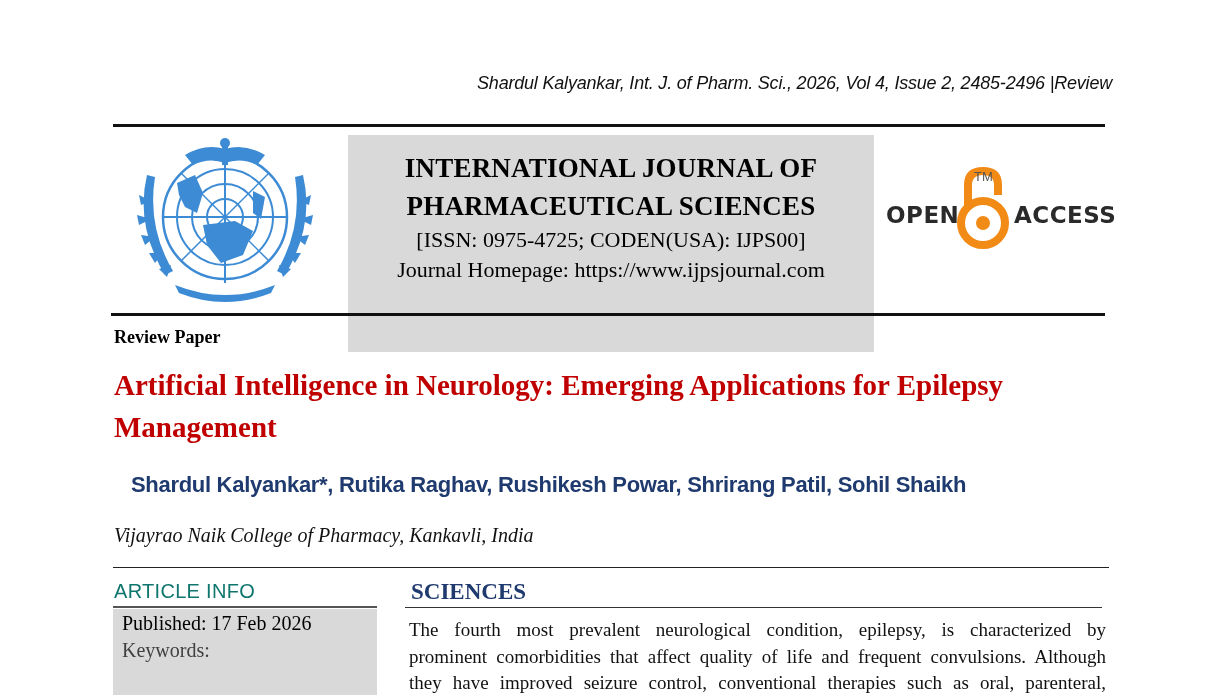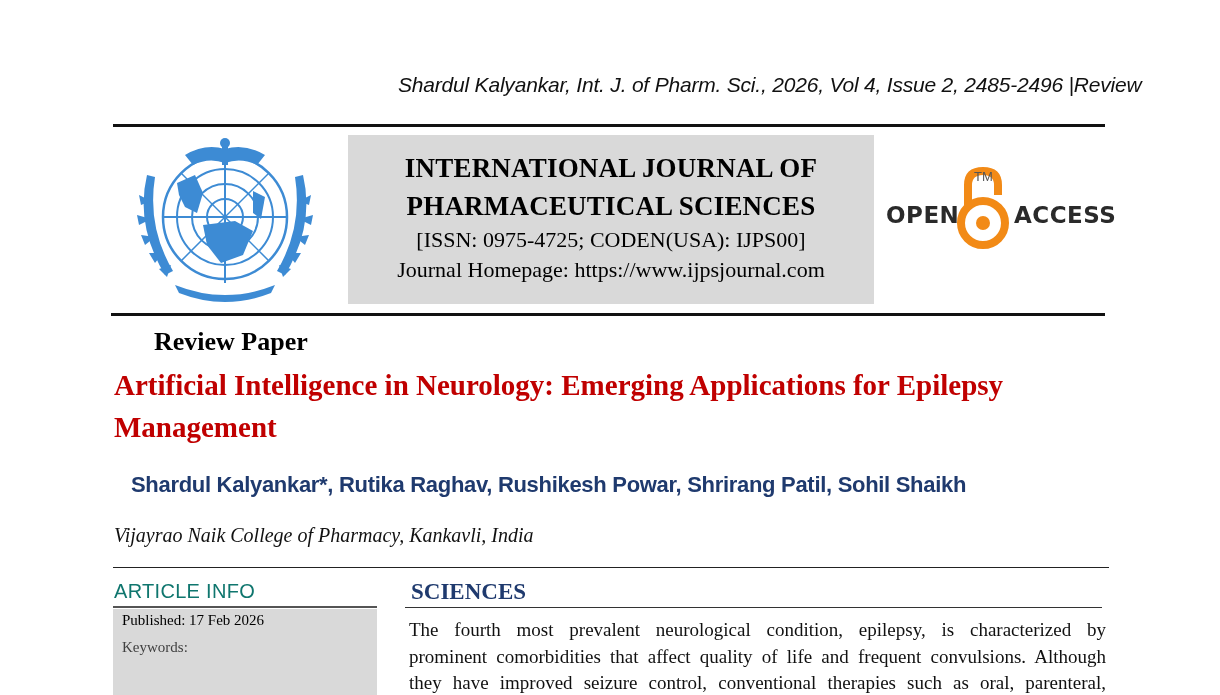--- a/index.html
+++ b/index.html
@@ -1,47 +1,47 @@
 <!DOCTYPE html>
 <html><head>
 <meta charset="utf-8">
 <style>
   html, body { margin: 0; padding: 0; background: #ffffff; }
   body { width: 1220px; height: 695px; position: relative; overflow: hidden; font-family: "Liberation Serif", serif; color: #000; }
   .abs { position: absolute; }
 
-  .running-header { left: 398px; top: 73px; width: 714px; text-align: right; font-family: "Liberation Sans", sans-serif; font-style: italic; font-size: 21px; color: #111; white-space: nowrap; letter-spacing: -0.2px; }
+  .running-header { left: 398px; top: 73px; width: 714px; text-align: right; font-family: "Liberation Sans", sans-serif; font-style: italic; font-size: 18px; color: #111; white-space: nowrap; letter-spacing: -0.2px; }
 
   .rule-top { left: 113px; top: 124px; width: 992px; height: 3px; background: #111; }
   .rule-bottom { left: 111px; top: 313px; width: 994px; height: 3px; background: #111; }
 
   .logo-left { left: 125px; top: 135px; width: 200px; height: 172px; }
 
-  .journal-box { left: 348px; top: 135px; width: 526px; height: 169px; background: #d9d9d9; text-align: center; }
+  .journal-box { left: 348px; top: 135px; width: 526px; height: 217px; background: #d9d9d9; text-align: center; }
   .journal-title { font-weight: bold; font-size: 27px; line-height: 38px; margin-top: 14px; letter-spacing: 0.2px; }
   .journal-issn { font-size: 22px; line-height: 30px; }
   .journal-home { font-size: 22px; line-height: 30px; }
 
   .oa-logo { left: 880px; top: 165px; width: 230px; height: 90px; }
   .oa-text { position: absolute; top: 37px; font-family: "DejaVu Sans", sans-serif; font-weight: bold; font-size: 23px; color: #2a2a2a; letter-spacing: 0.5px; }
   .oa-open { left: 6px; }
   .oa-access { left: 134px; }
   .oa-tm { position: absolute; left: 94px; top: 4px; font-family: "Liberation Sans", sans-serif; font-size: 13px; color: #555; }
 
-  .review-label { left: 114px; top: 327px; font-weight: bold; font-size: 26px; margin-left: 40px; }
+  .review-label { left: 114px; top: 327px; font-weight: bold; font-size: 18px; }
   .article-title { left: 114px; top: 364px; width: 1000px; font-weight: bold; font-size: 29px; line-height: 42px; color: #c00000; }
   .authors { left: 131px; top: 472px; font-family: Liberation Sans, sans-serif; font-weight: bold; font-size: 22px; color: #1f3a6e; white-space: nowrap; letter-spacing: -0.3px; }
   .affiliation { left: 114px; top: 524px; font-style: italic; font-size: 20px; color: #111; }
 
   .rule-info { left: 113px; top: 567px; width: 996px; height: 1px; background: #222; }
 
   .article-info-heading { left: 114px; top: 580px; font-family: "Liberation Sans", sans-serif; font-size: 20px; color: #0f766e; letter-spacing: 0.3px; }
   .rule-article-info { left: 113px; top: 606px; width: 264px; height: 2px; background: #555; }
   .info-box { left: 113px; top: 609px; width: 264px; height: 86px; background: #d9d9d9; }
-  .info-line { position: absolute; left: 9px; font-size: 15px; white-space: nowrap; }
+  .info-line { position: absolute; left: 9px; font-size: 20px; white-space: nowrap; }
   .info-published { top: 3px; }
   .info-keywords { top: 30px; color: #404040; }
   .info-kw1 { top: 56px; }
 
   .abstract-heading { left: 411px; top: 579px; font-weight: bold; font-size: 23px; color: #1f3a6e; }
   .rule-abstract { left: 405px; top: 607px; width: 697px; height: 1px; background: #333; }
   .abstract-body { left: 409px; top: 617px; width: 697px; font-size: 19px; line-height: 26.5px; text-align: justify; text-align-last: justify; color: #111; }
   .abstract-body span { display: block; text-align: justify; text-align-last: justify; }
 </style>
 </head>

